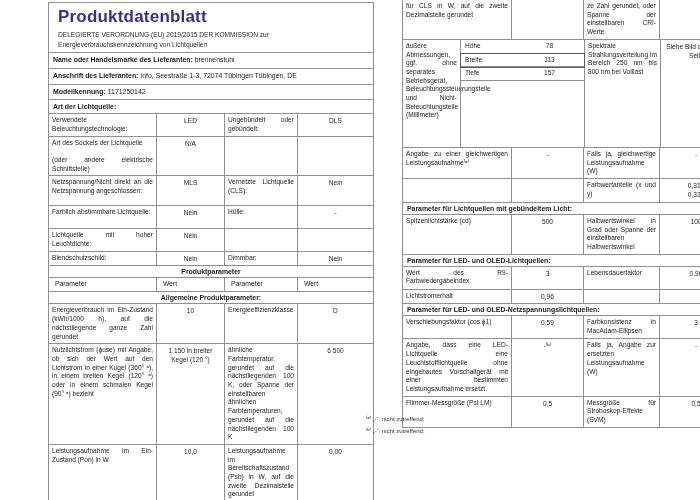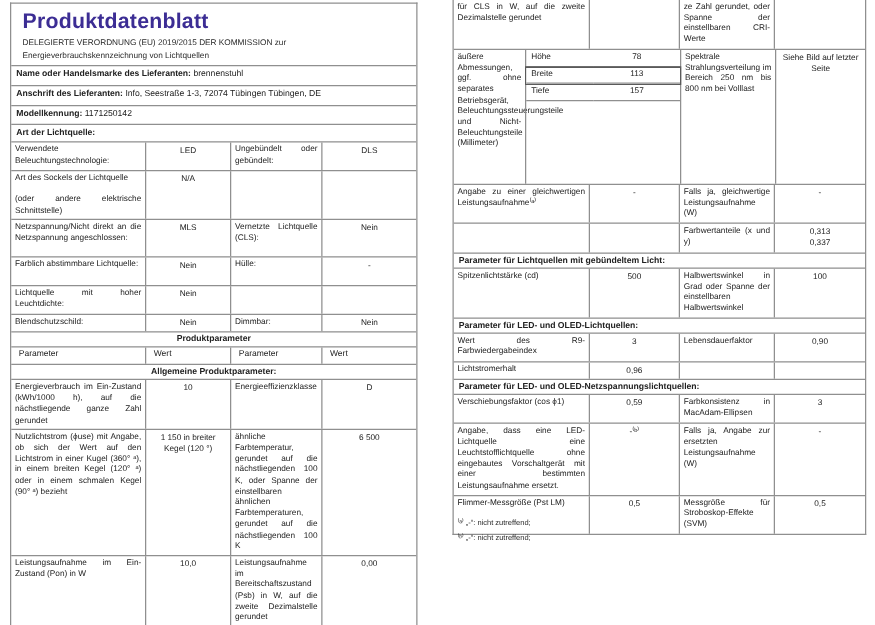--- a/index.html
+++ b/index.html
@@ -2,21 +2,21 @@
 <html><head>
 <meta charset="utf-8">
 <style>
   html,body{margin:0;padding:0;}
   body{
     width:700px;height:500px;overflow:hidden;position:relative;
     background:#ffffff;color:#222;
     font-family:"Liberation Sans", sans-serif;
     -webkit-font-smoothing:antialiased;
   }
-  .page-col{position:absolute;background:#fff;}
+  .page-col{position:absolute;background:#fff;margin-left:40px;}
   .col-left{left:8px;top:2px;width:326px;height:498px;border:1px solid #8f8f8f;border-bottom:none;box-sizing:border-box;}
   .col-right{left:362px;top:0;width:331px;box-sizing:border-box;border-left:1px solid #8f8f8f;border-right:1px solid #8f8f8f;border-bottom:1px solid #8f8f8f;}
   .row{display:grid;border-top:1px solid #8f8f8f;box-sizing:border-box;}
   .row.first{border-top:none;}
   .g-left{grid-template-columns:107px 68px 73px 1fr;}
   .g-right{grid-template-columns:108px 72px 76px 1fr;}
   .g-dims{grid-template-columns:57px 124px 76px 1fr;}
   .cell{padding:2px 3px;font-size:6.6px;line-height:1.32;box-sizing:border-box;}
   .cell + .cell{border-left:1px solid #8f8f8f;}
   .param{text-align:justify;white-space:pre-line;}

